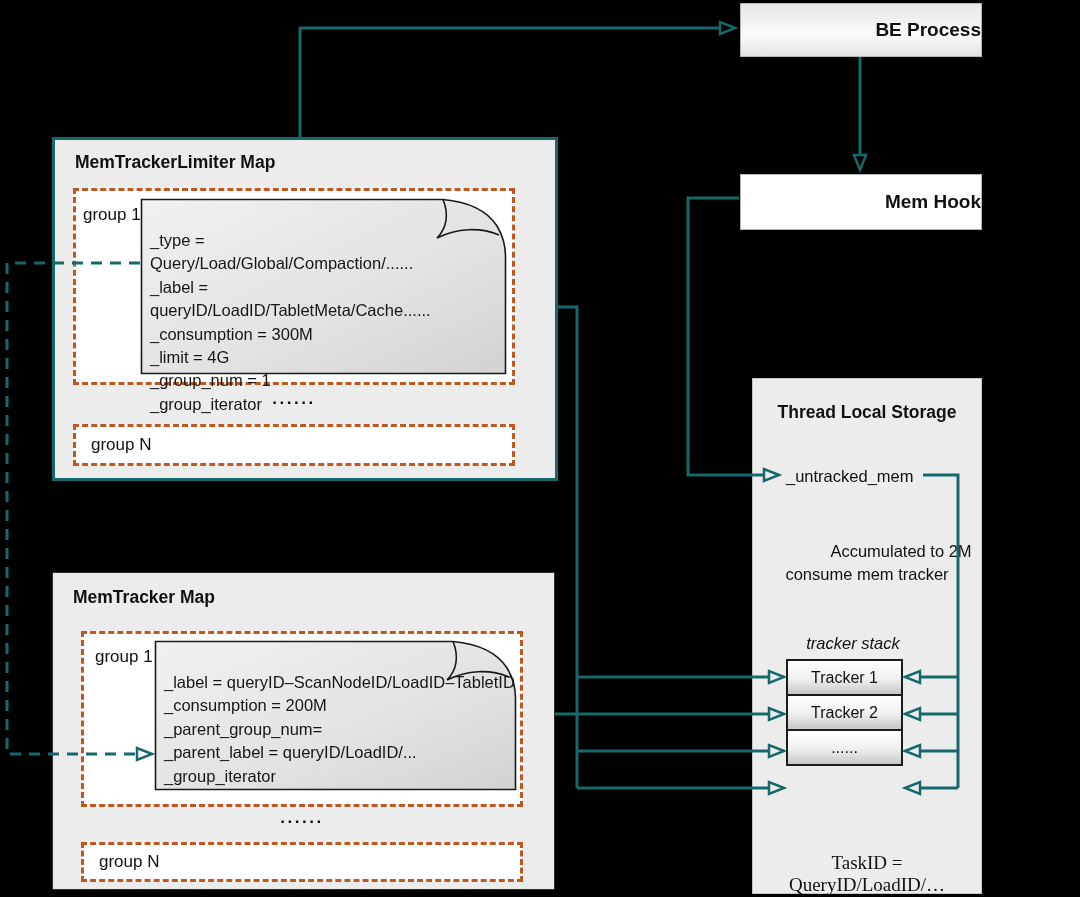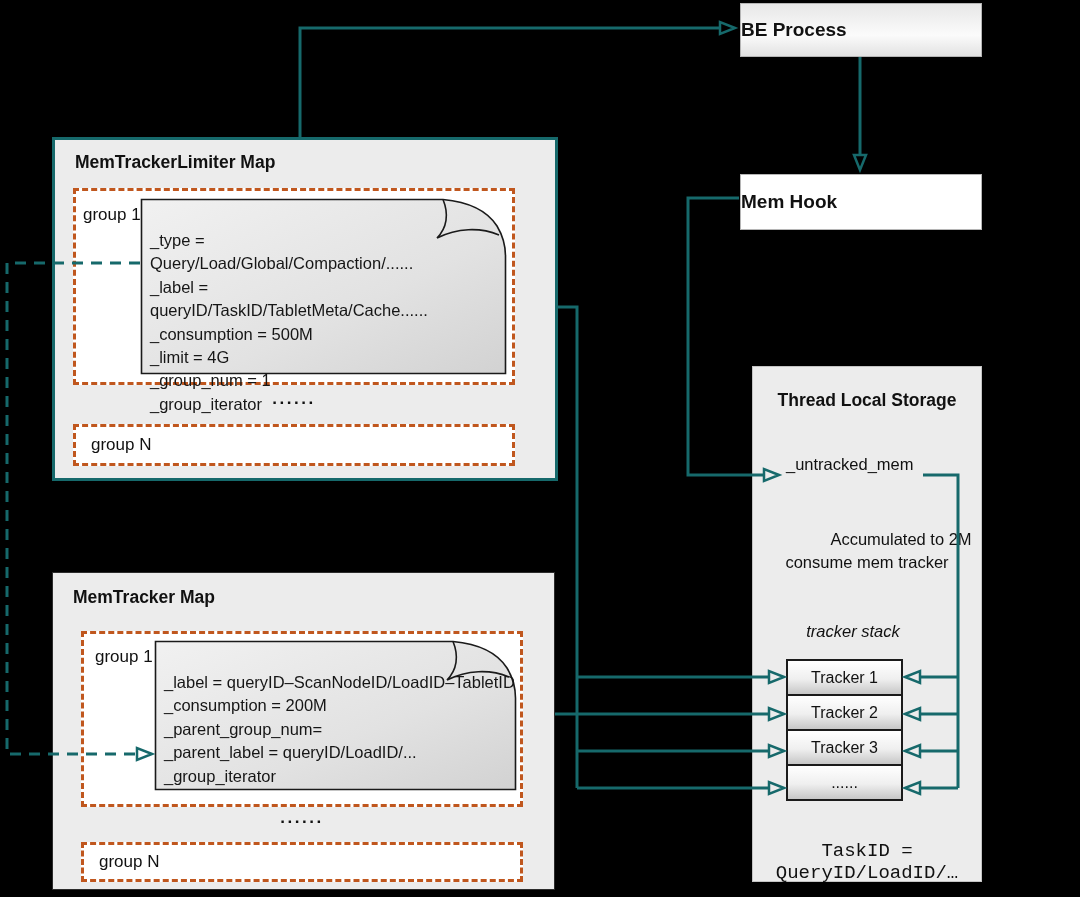--- a/index.html
+++ b/index.html
@@ -5,21 +5,21 @@
   html,body{margin:0;padding:0;background:#000;}
   #stage{
     position:relative;width:1080px;height:897px;background:#000;overflow:hidden;
     font-family:"Liberation Sans","DejaVu Sans",sans-serif;color:#111;
   }
   .box{position:absolute;box-sizing:border-box;}
   .panel{background:#ececec;}
   .panel-title{font-weight:bold;font-size:17.5px;color:#111;text-align:right;}
   
   .proc{
-    border:1px solid #b5b5b5;display:flex;align-items:center;justify-content:flex-start;
+    border:1px solid #b5b5b5;display:flex;align-items:center;justify-content:flex-end;
     font-weight:bold;font-size:19px;
   }
   .grad-box{background:linear-gradient(180deg,#e7e7e7 0%,#fbfbfb 60%,#e2e2e2 100%);}
   
   #limiter-map{border:3px solid #16696b;}
   #tracker-map{border:1px solid #2c2c2c;}
   
   .group-rect{
     position:absolute;box-sizing:border-box;background:#ffffff;
     border:3px dashed #c0571e;
@@ -36,21 +36,21 @@
   
   #tracker-stack{position:absolute;z-index:2;text-align:center;}
   .tracker-row{
     box-sizing:border-box;width:117px;height:37px;margin-top:-2px;
     border:2px solid #1b1b1b;
     background:linear-gradient(180deg,#ffffff 0%,#efefef 55%,#c7c7c7 100%);
     display:flex;align-items:center;justify-content:center;
     font-size:16px;color:#111;
   }
   .tracker-row:first-child{margin-top:0;}
-  .serif{font-family:Liberation Mono, monospace;}
+  .serif{font-family:Liberation Serif, serif;}
   #connector-layer{position:absolute;left:0;top:0;z-index:5;pointer-events:none;}
 </style>
 </head>
 <body>
 
 <div id="stage">
 
   <div class="box proc grad-box" id="be-process" style="left:740px;top:3px;width:242px;height:54px;">
     <span>BE Process</span>
   </div>
@@ -72,22 +72,22 @@
       <defs>
         <linearGradient id="noteGrad1" x1="0" y1="0" x2="1" y2="1">
           <stop offset="0" stop-color="#f1f1f1"></stop>
             <stop offset="0.6" stop-color="#e2e2e2"></stop>
             <stop offset="1" stop-color="#d2d2d2"></stop>
         </linearGradient>
       </defs>
     </svg>
     <div class="note-text" style="padding:31px 0 0 10px;">
       <div>_type = Query/Load/Global/Compaction/......</div>
-      <div>_label = queryID/TaskID/TabletMeta/Cache......</div>
-      <div>_consumption = 500M</div>
+      <div>_label = queryID/LoadID/TabletMeta/Cache......</div>
+      <div>_consumption = 300M</div>
       <div>_limit = 4G</div>
       <div>_group_num = 1</div>
       <div>_group_iterator</div>
     </div>
   </div>
 
   <div class="dots" style="left:219px;top:389px;width:150px;">......</div>
   <div class="group-rect" style="left:73px;top:424px;width:442px;height:42px;"></div>
   <div class="group-label" style="left:91px;top:435px;">group N</div>
 
@@ -115,38 +115,35 @@
       <div>_parent_group_num=</div>
       <div>_parent_label = queryID/LoadID/...</div>
       <div>_group_iterator</div>
     </div>
   </div>
 
   <div class="dots" style="left:227px;top:808px;width:150px;">......</div>
   <div class="group-rect" style="left:81px;top:842px;width:442px;height:40px;"></div>
   <div class="group-label" style="left:99px;top:852px;">group N</div>
 
-  <div class="box panel" id="tls" style="left:752px;top:366px;width:230px;height:516px;">
+  <div class="box panel" id="tls" style="left:752px;top:378px;width:230px;height:516px;">
     <div class="tls-center panel-title" style="top:23px;">Thread Local Storage</div>
     <div style="position:absolute;left:33px;top:88px;font-size:16.5px;">_untracked_mem</div>
     <div class="tls-center" style="top:163px;font-size:16.5px;padding-left:34px;">Accumulated to 2M</div>
     <div class="tls-center" style="top:186px;font-size:16.5px;">consume mem tracker</div>
     <div style="position:absolute;left:40px;top:255px;width:120px;text-align:center;font-size:16.5px;font-style:italic;">tracker stack</div>
     <div class="tls-center serif" style="top:473px;font-size:19px;">TaskID = QueryID/LoadID/…</div>
   </div>
 
   <div id="tracker-stack" style="left:786px;top:659px;">
     <div class="tracker-row">
       <span>Tracker 1</span>
     </div>
     <div class="tracker-row">
       <span>Tracker 2</span>
-    </div>
-    <div class="tracker-row">
-      <span>Tracker 3</span>
     </div>
     <div class="tracker-row">
       <span>......</span>
     </div>
   </div>
 
   <svg id="connector-layer" width="1080" height="897" viewBox="0 0 1080 897">
     <g stroke="#16696b" stroke-width="3" fill="none">
 
       <path d="M300,137 L300,28 L720,28"></path>

